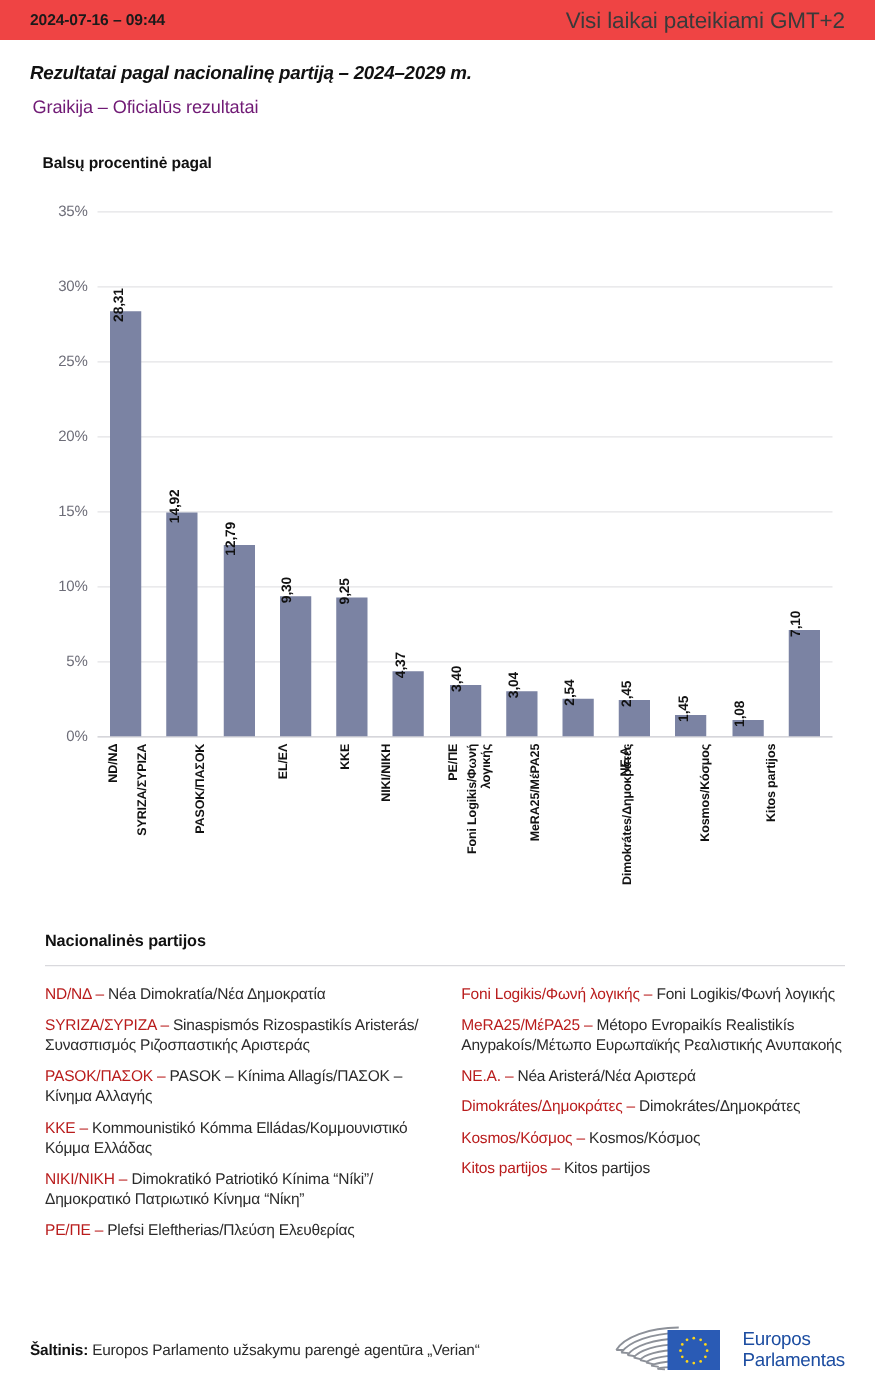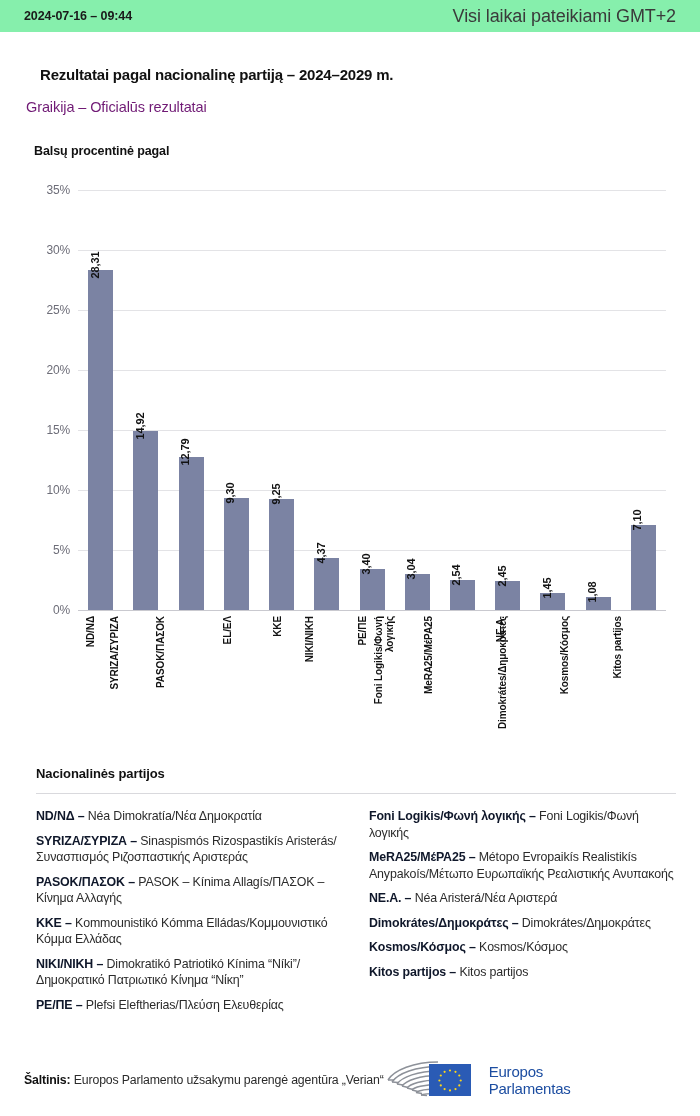--- a/index.html
+++ b/index.html
@@ -14,21 +14,21 @@
     height: 1116px;
     position: relative;
     font-family: "Liberation Sans", "DejaVu Sans", sans-serif;
     color: #1a1a1a;
     overflow: hidden;
   }
 
   
   .topbar {
     height: 32px;
-    background: #86efac;
+    background: #ef4444;
     display: flex;
     align-items: center;
     justify-content: space-between;
     padding: 0 24px;
   }
   .topbar-date {
     font-size: 12.5px;
     font-weight: bold;
     letter-spacing: -0.1px;
     color: #1a1a1a;
@@ -39,21 +39,22 @@
     letter-spacing: -0.1px;
   }
 
   
   .titles { padding: 18px 24px 0 24px; }
   .main-title {
     font-size: 15px;
     font-weight: bold;
     letter-spacing: -0.2px;
     color: #111111;
-    margin: 16px;
+    margin: 0;
+    font-style: italic;
   }
   .sub-title {
     font-size: 14.5px;
     font-weight: normal;
     color: #701a75;
     margin: 11px 0 0 2px;
     letter-spacing: -0.1px;
   }
 
   
@@ -181,34 +182,34 @@
   }
   .legend-col { flex: 1 1 0; }
   .legend-item {
     font-size: 12.4px;
     line-height: 16.5px;
     color: #2b2b2b;
     margin-bottom: 8px;
     letter-spacing: -0.15px;
   }
   .legend-item .abbr {
-    font-weight: bold;
-    color: #0f172a;
+    font-weight: normal;
+    color: #b91c1c;
   }
 
   
   .footer {
     position: absolute;
     left: 0; right: 0;
     bottom: 0;
     height: 72px;
     padding: 0 24px;
     display: flex;
     align-items: center;
-    justify-content: flex-start;
+    justify-content: space-between;
   }
   .source {
     font-size: 12.3px;
     color: #2b2b2b;
     letter-spacing: -0.15px;
   }
   .source .src-label { font-weight: bold; color: #111111; }
   .ep-logo {
     display: flex;
     align-items: center;

